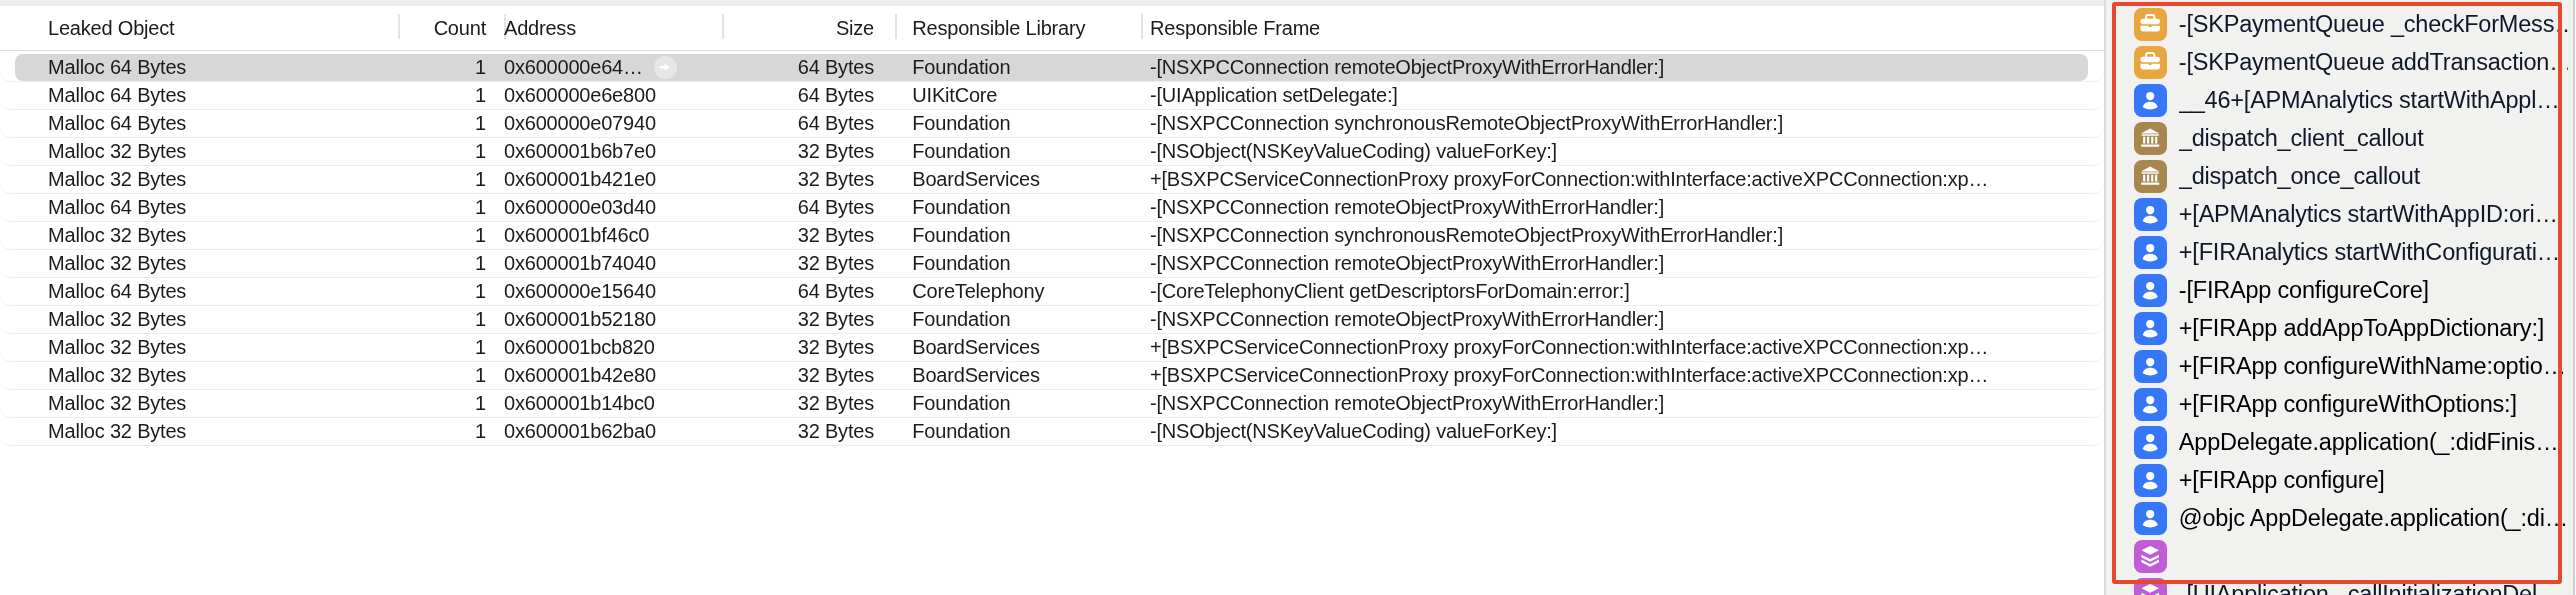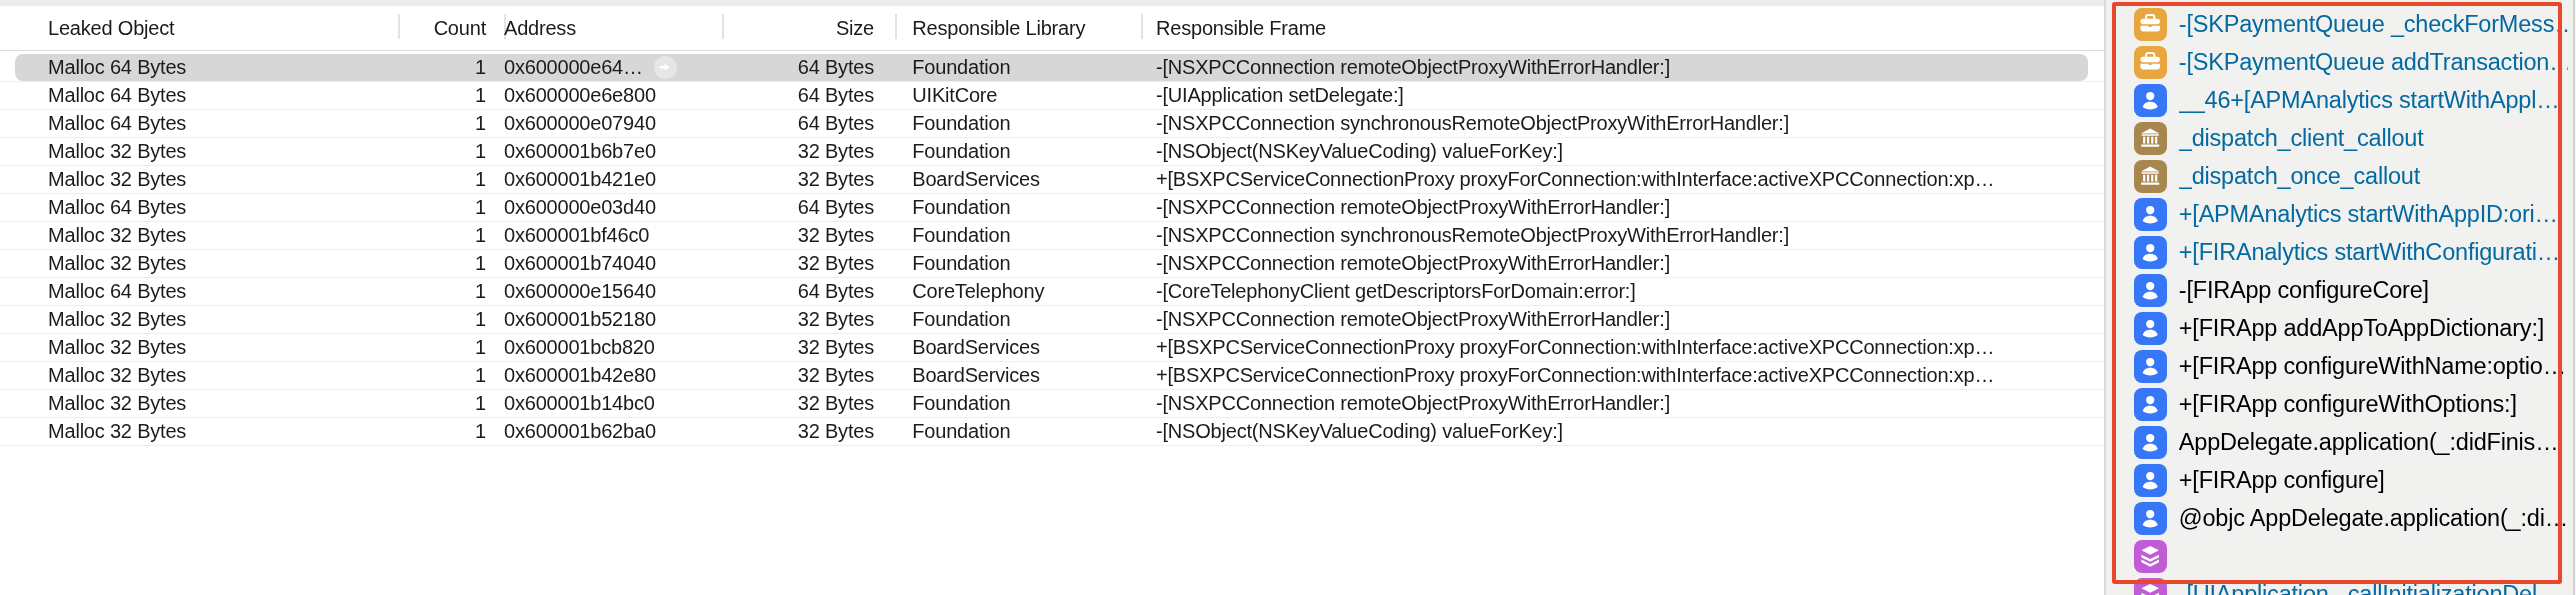--- a/index.html
+++ b/index.html
@@ -11,50 +11,50 @@
   .top-strip{position:absolute;left:0;top:0;width:2104px;height:6.3px;background:#ececec;}
   .thead{position:absolute;left:0;top:6.3px;width:2374px;height:44px;background:#fff;
          border-bottom:1.8px solid #dcdcdc;display:grid;
          grid-template-columns:398px 106px 218px 174px 246px 1fr;align-items:center;}
   .hcell{font-size:20px;font-weight:500;color:#2b2b2b;white-space:nowrap;overflow:hidden;}
   .hdiv{position:absolute;top:13.6px;height:25px;width:1.8px;background:#e3e3e3;}
 
   .tbody{position:absolute;left:0;top:54px;width:2104px;}
   .trow{position:relative;height:28px;display:grid;
         grid-template-columns:398px 106px 218px 174px 246px 1fr;align-items:center;
-        border-bottom:0.9px solid #eeeeee;box-sizing:border-box;background:transparent;}
+        border-bottom:0.9px solid #eeeeee;box-sizing:border-box;background:transparent;border-radius:10px;}
   .selbg{position:absolute;left:14.5px;right:16.3px;top:0px;bottom:0px;background:#d7d7d7;
          border-radius:8.1px;z-index:0;display:none;}
   .trow.sel .selbg{display:block;}
   .cell{position:relative;z-index:1;font-size:20px;color:#1b1b1b;white-space:nowrap;
         overflow:hidden;display:flex;align-items:center;}
   .c-obj{padding-left:48px;}
   .c-count{justify-content:flex-end;padding-right:18px;}
   .c-addr{}
   .c-size{justify-content:flex-end;padding-right:22px;}
   .c-lib{padding-left:16.3px;}
-  .c-frame{padding-left:14px;padding-right:25px;}
+  .c-frame{padding-left:8px;padding-right:25px;}
   .detail-btn{display:none;width:23.5px;height:23.5px;border-radius:50%;background:#e6e6e6;
               margin-left:11px;flex:none;align-items:center;justify-content:center;}
   .trow.sel .detail-btn.on{display:inline-flex;}
   .detail-btn svg{width:14.5px;height:14.5px;}
 
   
   .v-divider{position:absolute;left:2104px;top:0;width:1.8px;height:595px;background:#dbdbdb;}
 
   
   .right-pane{position:absolute;left:2106px;top:0;width:470px;height:595px;
               background:#f1f1f0;overflow:hidden;}
   .stack-list{position:absolute;left:11px;top:5.4px;width:452px;}
   .sitem{height:38px;display:flex;align-items:center;padding-left:17px;}
   .sicon{width:33px;height:33px;border-radius:8.1px;flex:none;display:flex;
          align-items:center;justify-content:center;margin-right:11.8px;}
   .sicon svg{width:24.4px;height:24.4px;}
   .slabel{font-size:23.5px;white-space:nowrap;overflow:hidden;width:389px;}
-  .tone-secondary .slabel{color:#0369a1;}
+  .tone-secondary .slabel{color:#0f172a;}
   .tone-primary .slabel{color:#000000;}
 
   .red-frame{position:absolute;left:6.3px;top:1.8px;width:450px;height:582px;
              box-sizing:border-box;border:4.5px solid #e8492c;border-radius:2.7px;
              z-index:5;pointer-events:none;}
   .scroll-line{position:absolute;left:467px;top:0;width:1.8px;height:595px;background:#cfcfcf;}
   .scroll-edge{position:absolute;left:469px;top:0;width:1.8px;height:595px;background:#fafafa;}
 </style>
 </head>
 <body>

